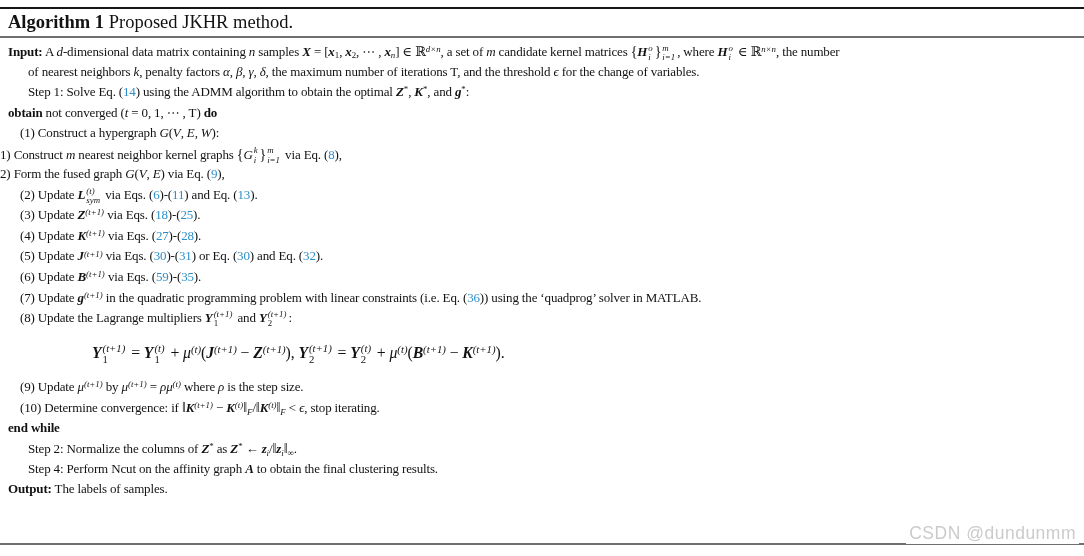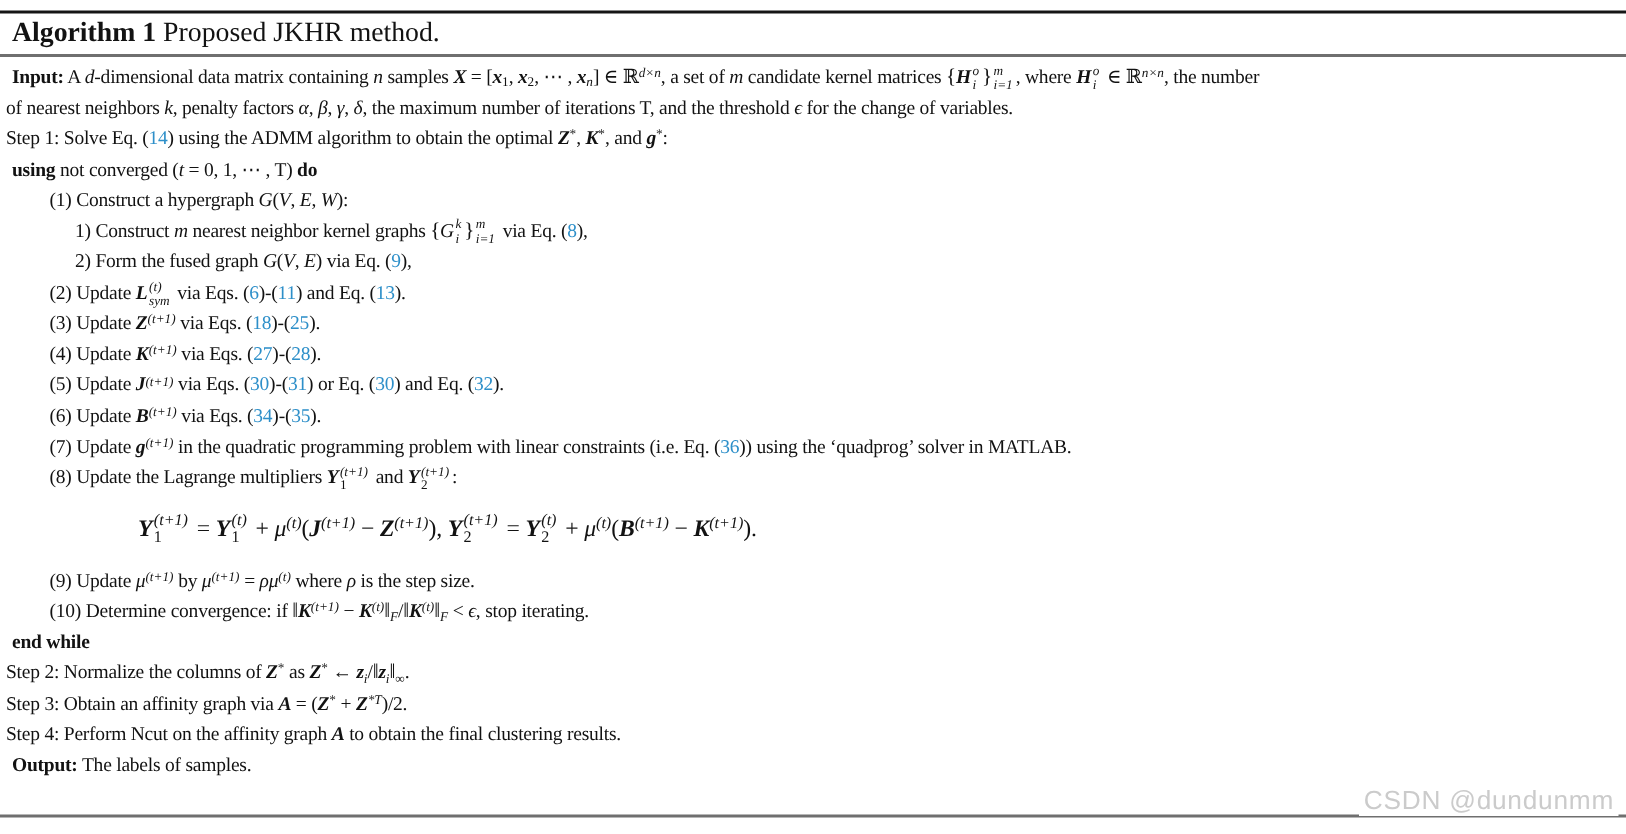--- a/index.html
+++ b/index.html
@@ -7,23 +7,23 @@
        font-family:"Liberation Serif","DejaVu Serif",serif;color:#121212}
   .page{position:relative;width:1084px;height:556px;background:#fff}
   .rule{position:absolute;left:0;right:0}
   .rule-top{top:7px;height:2px;background:var(--rule-dark,#161616)}
   .rule-mid{top:36px;height:2px;background:var(--rule-gray,#6f6f6f)}
   .rule-bottom{top:543px;height:2px;background:var(--rule-gray,#6f6f6f)}
   .title{position:absolute;top:9px;left:8px;font-size:18.5px;line-height:26px;white-space:nowrap}
   .algo-body{position:absolute;top:41px;left:0;right:0}
   .line{height:20.55px;line-height:20.55px;font-size:13px;white-space:nowrap;letter-spacing:-0.15px}
   .ind0{padding-left:8px}
-  .ind1{padding-left:4px}
-  .ind2{padding-left:33px}
-  .ind3{padding-left:50px}
+  .ind1{padding-left:28px}
+  .ind2{padding-left:20px}
+  .ind3{}
   .formula{height:32px;line-height:32px;margin:8px 0;padding-left:92px;
            font-size:15.8px;white-space:nowrap;letter-spacing:-0.1px}
   .b{font-weight:bold}
   .i{font-style:italic}
   .eq{color:var(--eq-link,#2d8fc9)}
   .lg{font-size:108%}
   .sup{font-size:68%;position:relative;top:-0.45em;letter-spacing:0}
   .sub{font-size:68%;position:relative;top:0.28em;letter-spacing:0}
   .stack{display:inline-flex;flex-direction:column;justify-content:center;align-items:flex-start;
          vertical-align:middle;height:1.15em;font-size:68%;line-height:1.05;
@@ -46,38 +46,38 @@
           <span class="st-sub i">i</span>
         </span><span class="lg">}</span><span class="stack">
           <span class="st-sup i">m</span>
           <span class="st-sub i">i=1</span>
         </span><span>, where </span><span class="b i">H</span><span class="stack">
           <span class="st-sup i">o</span>
           <span class="st-sub i">i</span>
         </span><span> ∈ ℝ</span><span class="sup i">n×n</span><span>, the number</span></div>
       <div class="line ind1"><span>of nearest neighbors </span><span class="i">k</span><span>, penalty factors </span><span class="i">α</span><span>, </span><span class="i">β</span><span>, </span><span class="i">γ</span><span>, </span><span class="i">δ</span><span>, the maximum number of iterations T, and the threshold </span><span class="i">ϵ</span><span> for the change of variables.</span></div>
       <div class="line ind1"><span>Step 1: Solve Eq. (</span><span class="eq">14</span><span>) using the ADMM algorithm to obtain the optimal </span><span class="b i">Z</span><span class="sup">*</span><span>, </span><span class="b i">K</span><span class="sup">*</span><span>, and </span><span class="b i">g</span><span class="sup">*</span><span>:</span></div>
-      <div class="line ind0"><span class="b">using</span><span> not converged (</span><span class="i">t</span><span> = 0, 1, ⋯ , T) </span><span class="b">do</span></div>
+      <div class="line ind0"><span class="b">obtain</span><span> not converged (</span><span class="i">t</span><span> = 0, 1, ⋯ , T) </span><span class="b">do</span></div>
       <div class="line ind2"><span>(1) Construct a hypergraph </span><span class="i">G</span><span>(</span><span class="i">V</span><span>, </span><span class="i">E</span><span>, </span><span class="i">W</span><span>):</span></div>
       <div class="line ind3"><span>1) Construct </span><span class="i">m</span><span> nearest neighbor kernel graphs </span><span class="lg">{</span><span class="i">G</span><span class="stack">
           <span class="st-sup i">k</span>
           <span class="st-sub i">i</span>
         </span><span class="lg">}</span><span class="stack">
           <span class="st-sup i">m</span>
           <span class="st-sub i">i=1</span>
         </span><span> via Eq. (</span><span class="eq">8</span><span>),</span></div>
       <div class="line ind3"><span>2) Form the fused graph </span><span class="i">G</span><span>(</span><span class="i">V</span><span>, </span><span class="i">E</span><span>) via Eq. (</span><span class="eq">9</span><span>),</span></div>
       <div class="line ind2"><span>(2) Update </span><span class="b i">L</span><span class="stack">
           <span class="st-sup i">(t)</span>
           <span class="st-sub i">sym</span>
         </span><span> via Eqs. (</span><span class="eq">6</span><span>)-(</span><span class="eq">11</span><span>) and Eq. (</span><span class="eq">13</span><span>).</span></div>
       <div class="line ind2"><span>(3) Update </span><span class="b i">Z</span><span class="sup i">(t+1)</span><span> via Eqs. (</span><span class="eq">18</span><span>)-(</span><span class="eq">25</span><span>).</span></div>
       <div class="line ind2"><span>(4) Update </span><span class="b i">K</span><span class="sup i">(t+1)</span><span> via Eqs. (</span><span class="eq">27</span><span>)-(</span><span class="eq">28</span><span>).</span></div>
       <div class="line ind2"><span>(5) Update </span><span class="b i">J</span><span class="sup i">(t+1)</span><span> via Eqs. (</span><span class="eq">30</span><span>)-(</span><span class="eq">31</span><span>) or Eq. (</span><span class="eq">30</span><span>) and Eq. (</span><span class="eq">32</span><span>).</span></div>
-      <div class="line ind2"><span>(6) Update </span><span class="b i">B</span><span class="sup i">(t+1)</span><span> via Eqs. (</span><span class="eq">34</span><span>)-(</span><span class="eq">35</span><span>).</span></div>
+      <div class="line ind2"><span>(6) Update </span><span class="b i">B</span><span class="sup i">(t+1)</span><span> via Eqs. (</span><span class="eq">59</span><span>)-(</span><span class="eq">35</span><span>).</span></div>
       <div class="line ind2"><span>(7) Update </span><span class="b i">g</span><span class="sup i">(t+1)</span><span> in the quadratic programming problem with linear constraints (i.e. Eq. (</span><span class="eq">36</span><span>)) using the ‘quadprog’ solver in MATLAB.</span></div>
       <div class="line ind2"><span>(8) Update the Lagrange multipliers </span><span class="b i">Y</span><span class="stack">
           <span class="st-sup i">(t+1)</span>
           <span class="st-sub">1</span>
         </span><span> and </span><span class="b i">Y</span><span class="stack">
           <span class="st-sup i">(t+1)</span>
           <span class="st-sub">2</span>
         </span><span>:</span></div>
       <div class="formula"><span class="b i">Y</span><span class="stack">
           <span class="st-sup i">(t+1)</span>
@@ -89,19 +89,18 @@
           <span class="st-sup i">(t+1)</span>
           <span class="st-sub">2</span>
         </span><span> = </span><span class="b i">Y</span><span class="stack">
           <span class="st-sup i">(t)</span>
           <span class="st-sub">2</span>
         </span><span> + </span><span class="i">μ</span><span class="sup i">(t)</span><span>(</span><span class="b i">B</span><span class="sup i">(t+1)</span><span> − </span><span class="b i">K</span><span class="sup i">(t+1)</span><span>).</span></div>
       <div class="line ind2"><span>(9) Update </span><span class="i">μ</span><span class="sup i">(t+1)</span><span> by </span><span class="i">μ</span><span class="sup i">(t+1)</span><span> = </span><span class="i">ρμ</span><span class="sup i">(t)</span><span> where </span><span class="i">ρ</span><span> is the step size.</span></div>
       <div class="line ind2"><span>(10) Determine convergence: if </span><span class="lg">‖</span><span class="b i">K</span><span class="sup i">(t+1)</span><span> − </span><span class="b i">K</span><span class="sup i">(t)</span><span class="lg">‖</span><span class="sub i">F</span><span>/</span><span class="lg">‖</span><span class="b i">K</span><span class="sup i">(t)</span><span class="lg">‖</span><span class="sub i">F</span><span> &lt; </span><span class="i">ϵ</span><span>, stop iterating.</span></div>
       <div class="line ind0"><span class="b">end while</span></div>
       <div class="line ind1"><span>Step 2: Normalize the columns of </span><span class="b i">Z</span><span class="sup">*</span><span> as </span><span class="b i">Z</span><span class="sup">*</span><span> ← </span><span class="b i">z</span><span class="sub i">i</span><span>/</span><span class="lg">‖</span><span class="b i">z</span><span class="sub i">i</span><span class="lg">‖</span><span class="sub">∞</span><span>.</span></div>
-      <div class="line ind1"><span>Step 3: Obtain an affinity graph via </span><span class="b i">A</span><span> = (</span><span class="b i">Z</span><span class="sup">*</span><span> + </span><span class="b i">Z</span><span class="sup i">*T</span><span>)/2.</span></div>
       <div class="line ind1"><span>Step 4: Perform Ncut on the affinity graph </span><span class="b i">A</span><span> to obtain the final clustering results.</span></div>
       <div class="line ind0"><span class="b">Output:</span><span> The labels of samples.</span></div>
     </div>
   <div class="rule rule-bottom"></div>
   <div class="watermark">CSDN @dundunmm</div>
 </div>
 
 </body></html>

